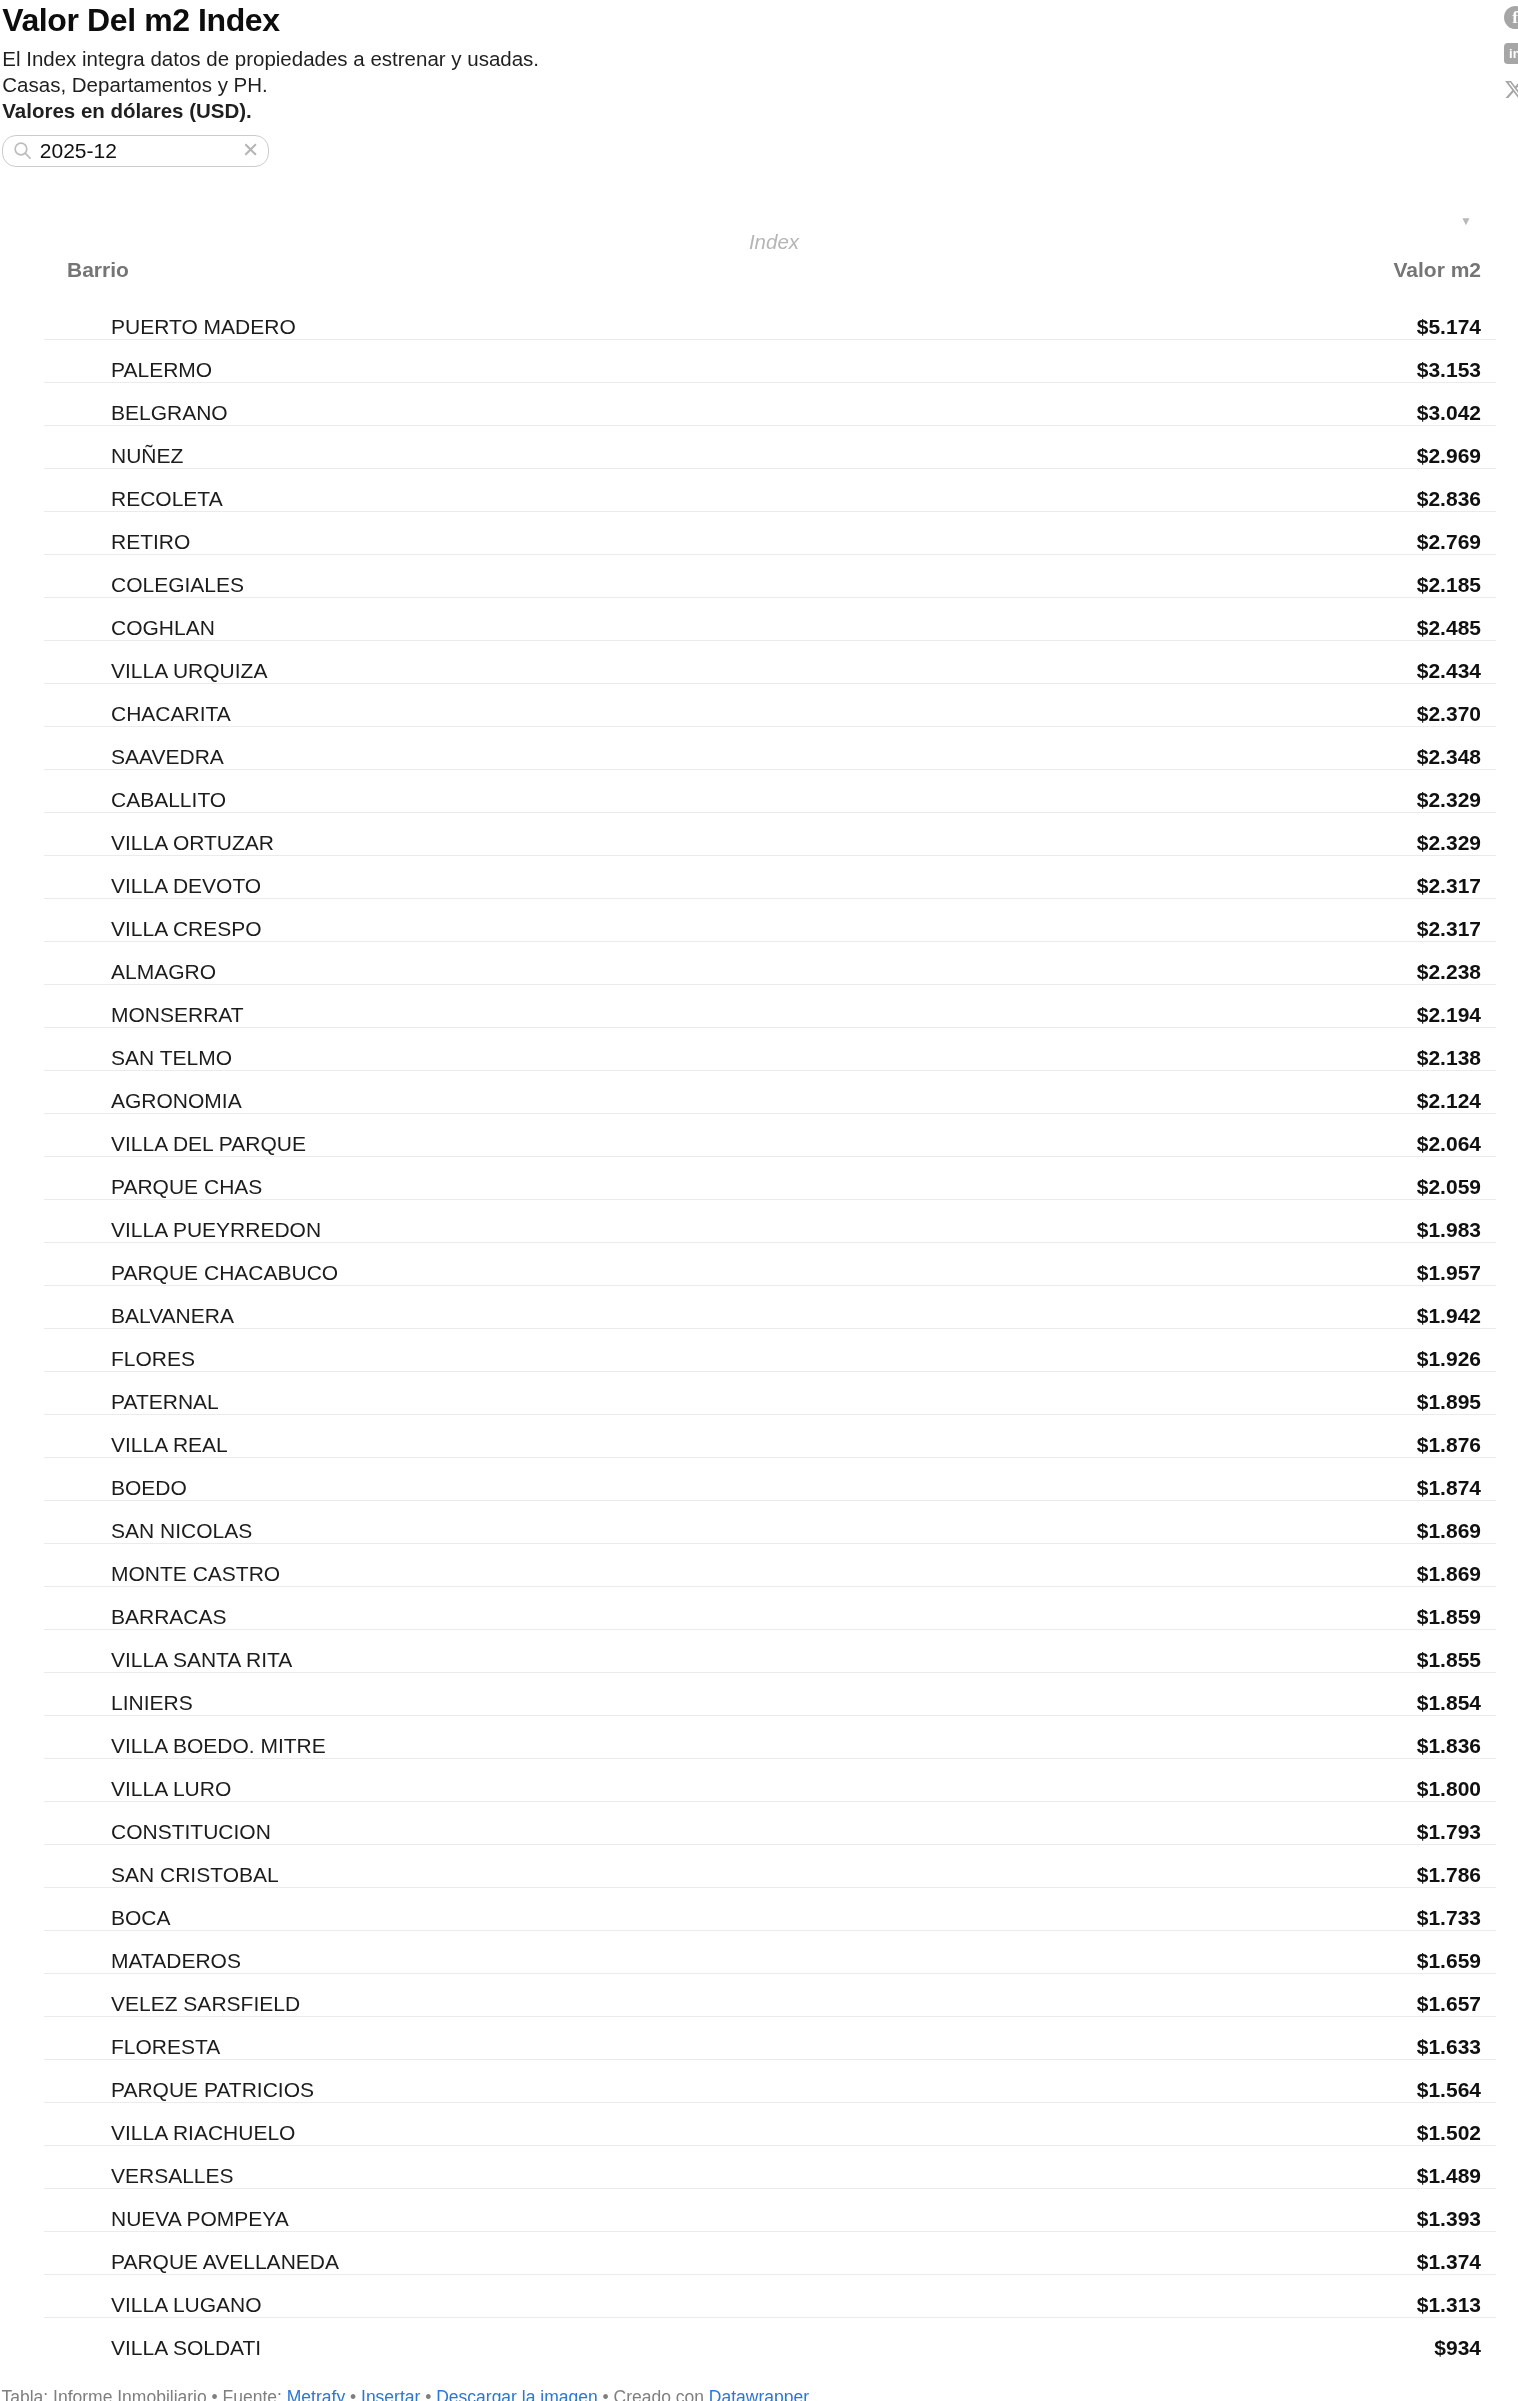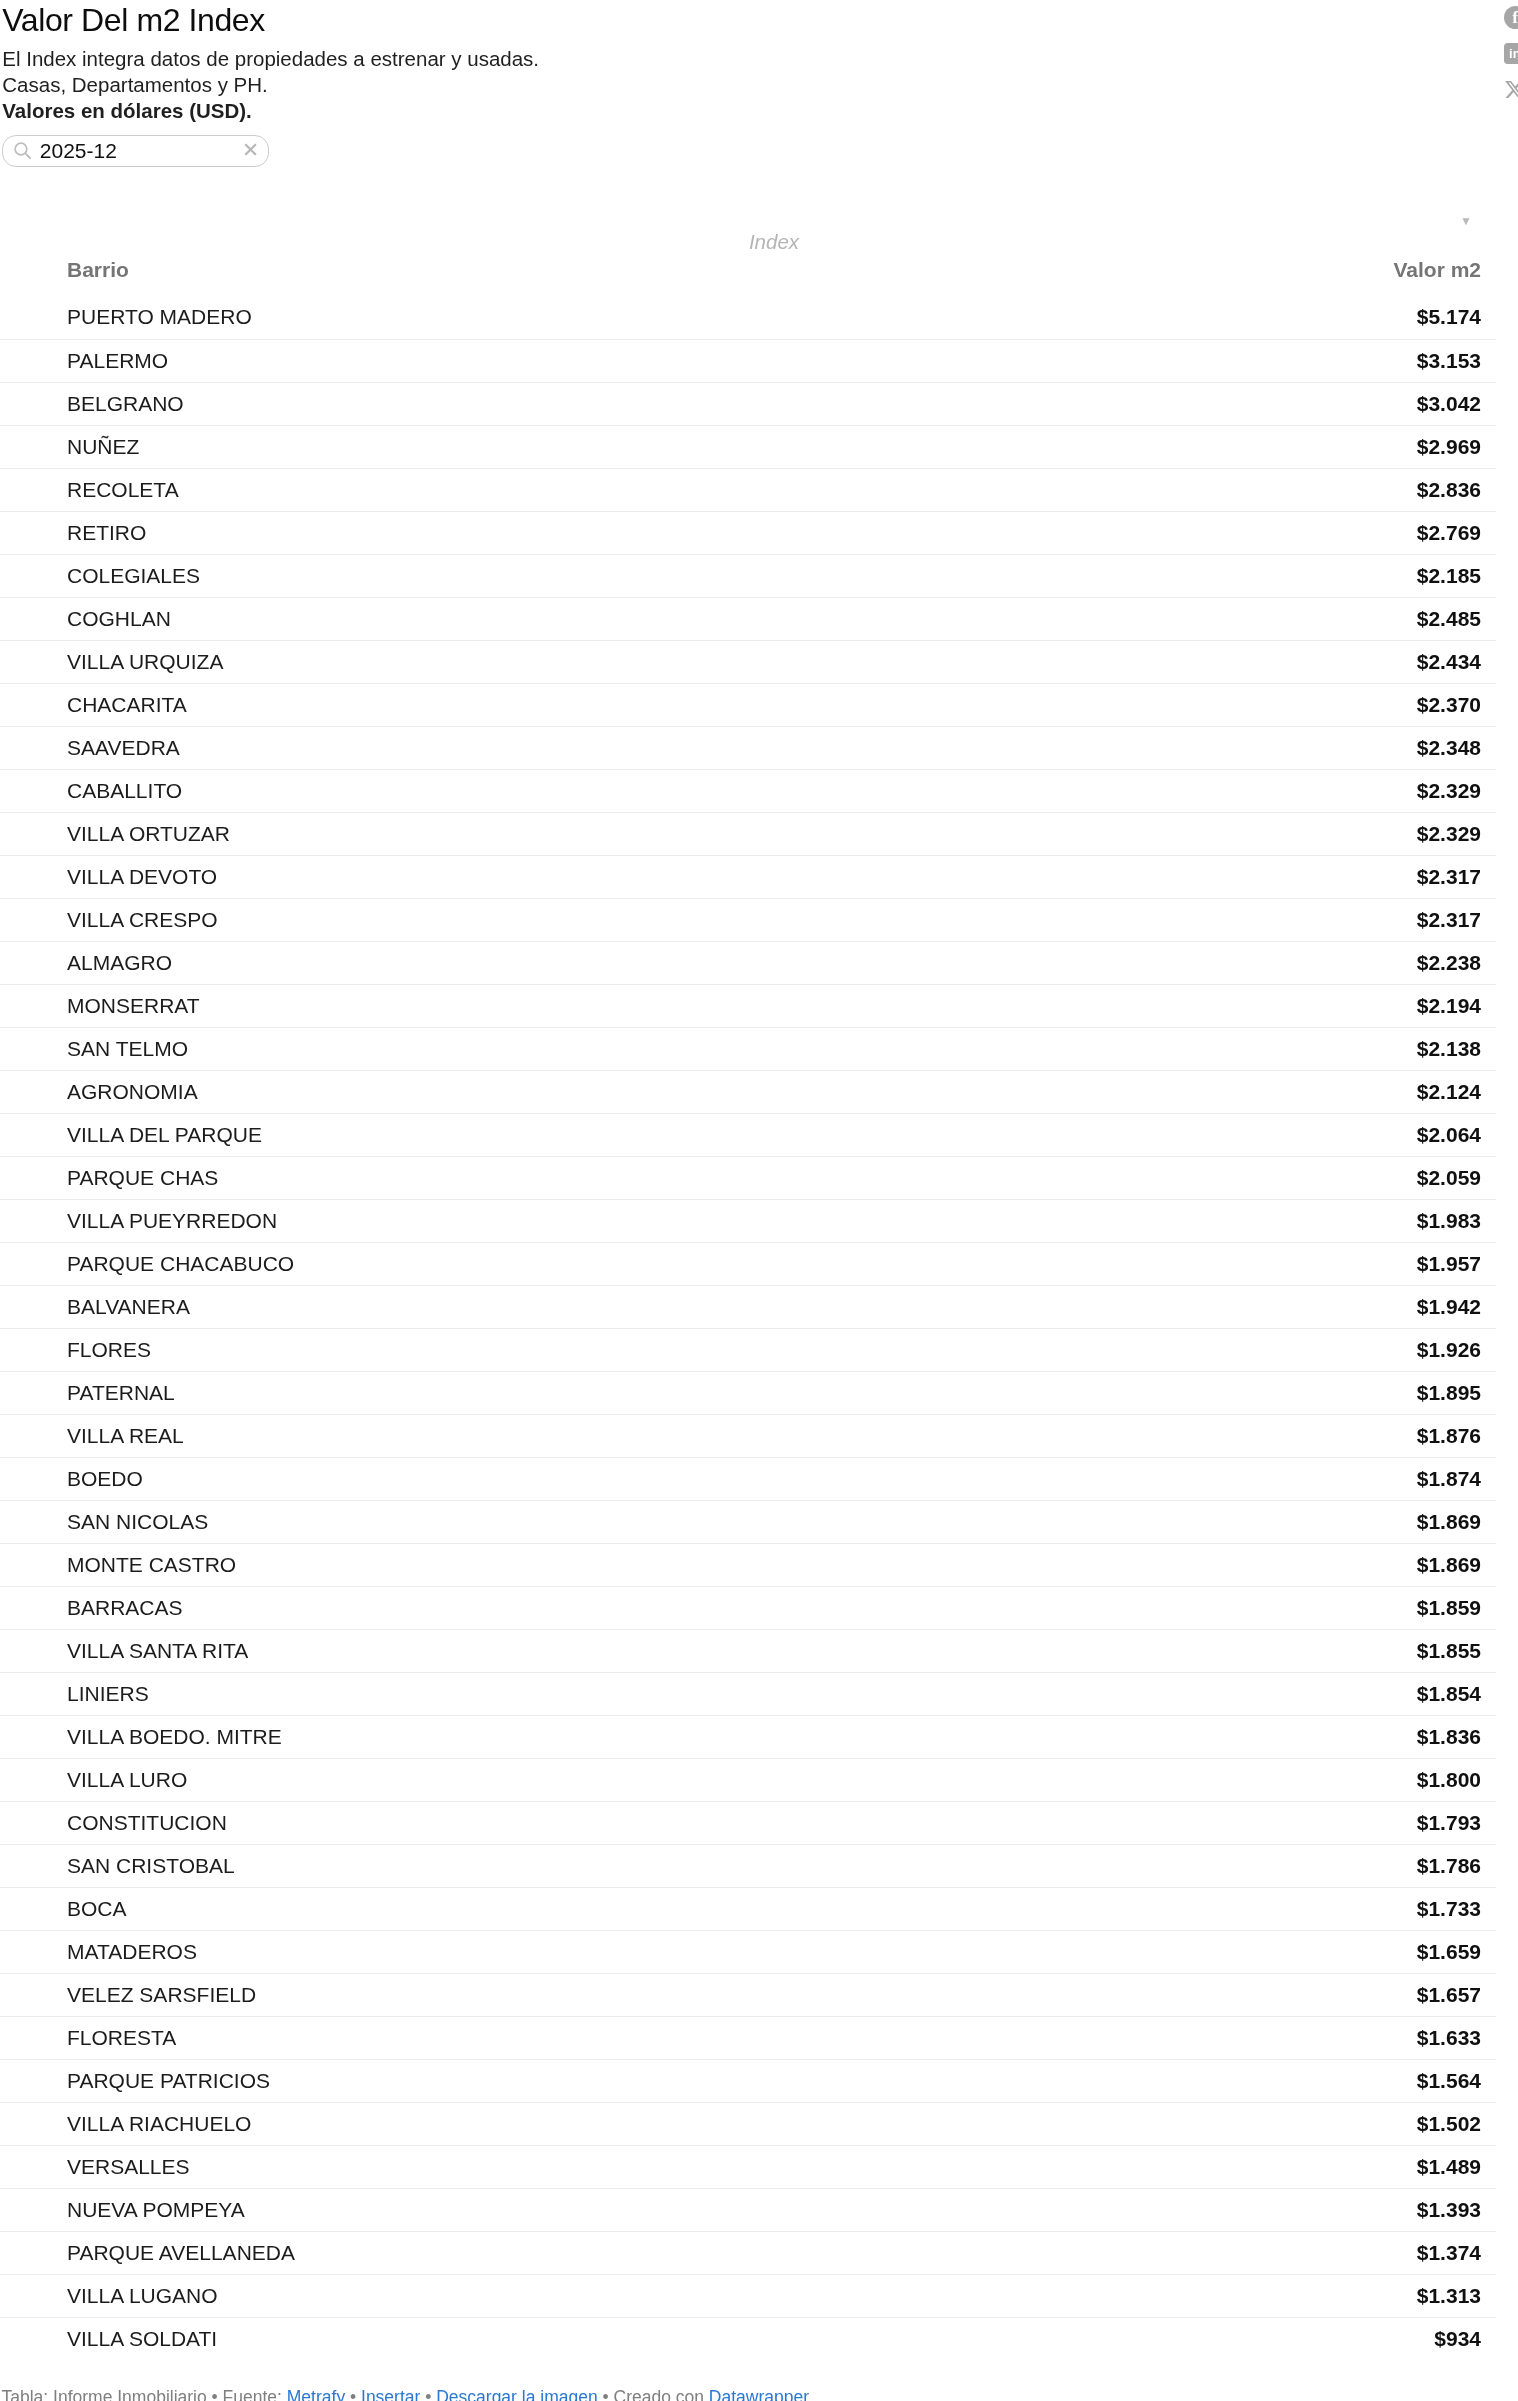--- a/index.html
+++ b/index.html
@@ -12,21 +12,21 @@
     font-family: "Liberation Sans", sans-serif;
     color: #1a1a1a;
   }
   .page { padding: 0; }
 
   
   .title {
     margin: 1.5px 0 7.6px 2.3px;
     font-size: 32px;
     line-height: 37px;
-    font-weight: 400;
+    font-weight: 700;
     letter-spacing: -0.4px;
     color: #0d0d0d;
   }
   .desc { margin: 0 0 0 2.3px; font-size: 20.5px; line-height: 26px; color: #1f1f1f; }
   .desc div { margin: 0; }
   .desc .bold { font-weight: 700; }
 
   
   .search {
     margin: 10.6px 0 0 2.3px;
@@ -85,24 +85,25 @@
   .col-row {
     display: flex; justify-content: space-between; align-items: baseline;
     font-weight: 700; color: #757575; font-size: 21px;
     height: 29px; line-height: 29px;
   }
   .col-row .col { cursor: pointer; }
 
   
   .tbody { margin: 11.4px 23px 0 0; }
   .trow {
-    display: flex; justify-content: space-between; align-items: center;
+    display: flex; justify-content: space-between; align-items: flex-end;
     height: 43px; box-sizing: border-box;
     padding: 0 15px 0 67px;
     border-top: 1.5px solid #ebebeb;
+    margin-left: 44px;
   }
   .trow.first { border-top: none; }
   .trow .barrio { font-size: 21px; color: #1c1c1c; }
   .trow .valor { font-size: 21px; font-weight: 700; color: #101010; }
 
   
   .footer { margin: 27px 0 0 1.5px; font-size: 17.5px; line-height: 21px; color: #7f7f7f; }
   .footer .link { color: #2b78d4; text-decoration: none; cursor: pointer; }
 </style>
 </head>

